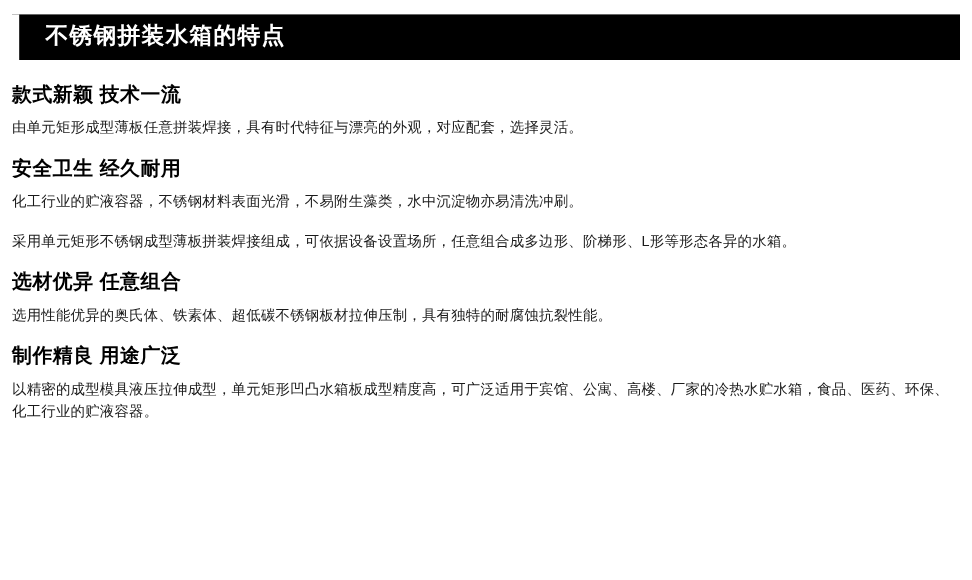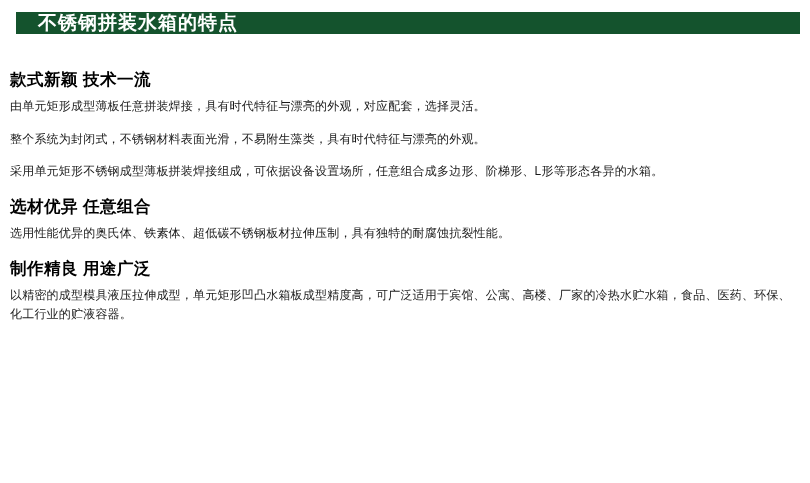--- a/index.html
+++ b/index.html
@@ -18,22 +18,22 @@
     width: 810px;
     height: 483px;
     position: relative;
     box-sizing: border-box;
   }
   .header-bar {
     position: absolute;
     left: 10px;
     top: 12px;
     width: 790px;
-    height: 22px;
-    background: #14532d;
+    height: 38px;
+    background: #000000;
     display: flex;
     align-items: center;
   }
   .header-accent {
     width: 6px;
     height: 38px;
     background: #ffffff;
     margin-right: 0px;
     flex: 0 0 auto;
   }
@@ -87,21 +87,22 @@
   </div>
 
   <div class="content">
 
     <div class="section sec-0">
       <h2 class="section-title">款式新颖 技术一流</h2>
       <p class="section-body">由单元矩形成型薄板任意拼装焊接，具有时代特征与漂亮的外观，对应配套，选择灵活。</p>
     </div>
 
     <div class="section sec-1">
-      <p class="section-body">整个系统为封闭式，不锈钢材料表面光滑，不易附生藻类，具有时代特征与漂亮的外观。</p>
+      <h2 class="section-title">安全卫生 经久耐用</h2>
+      <p class="section-body">化工行业的贮液容器，不锈钢材料表面光滑，不易附生藻类，水中沉淀物亦易清洗冲刷。</p>
     </div>
 
     <div class="section sec-2">
       <p class="section-body">采用单元矩形不锈钢成型薄板拼装焊接组成，可依据设备设置场所，任意组合成多边形、阶梯形、L形等形态各异的水箱。</p>
     </div>
 
     <div class="section sec-3">
       <h2 class="section-title">选材优异 任意组合</h2>
       <p class="section-body">选用性能优异的奥氏体、铁素体、超低碳不锈钢板材拉伸压制，具有独特的耐腐蚀抗裂性能。</p>
     </div>

